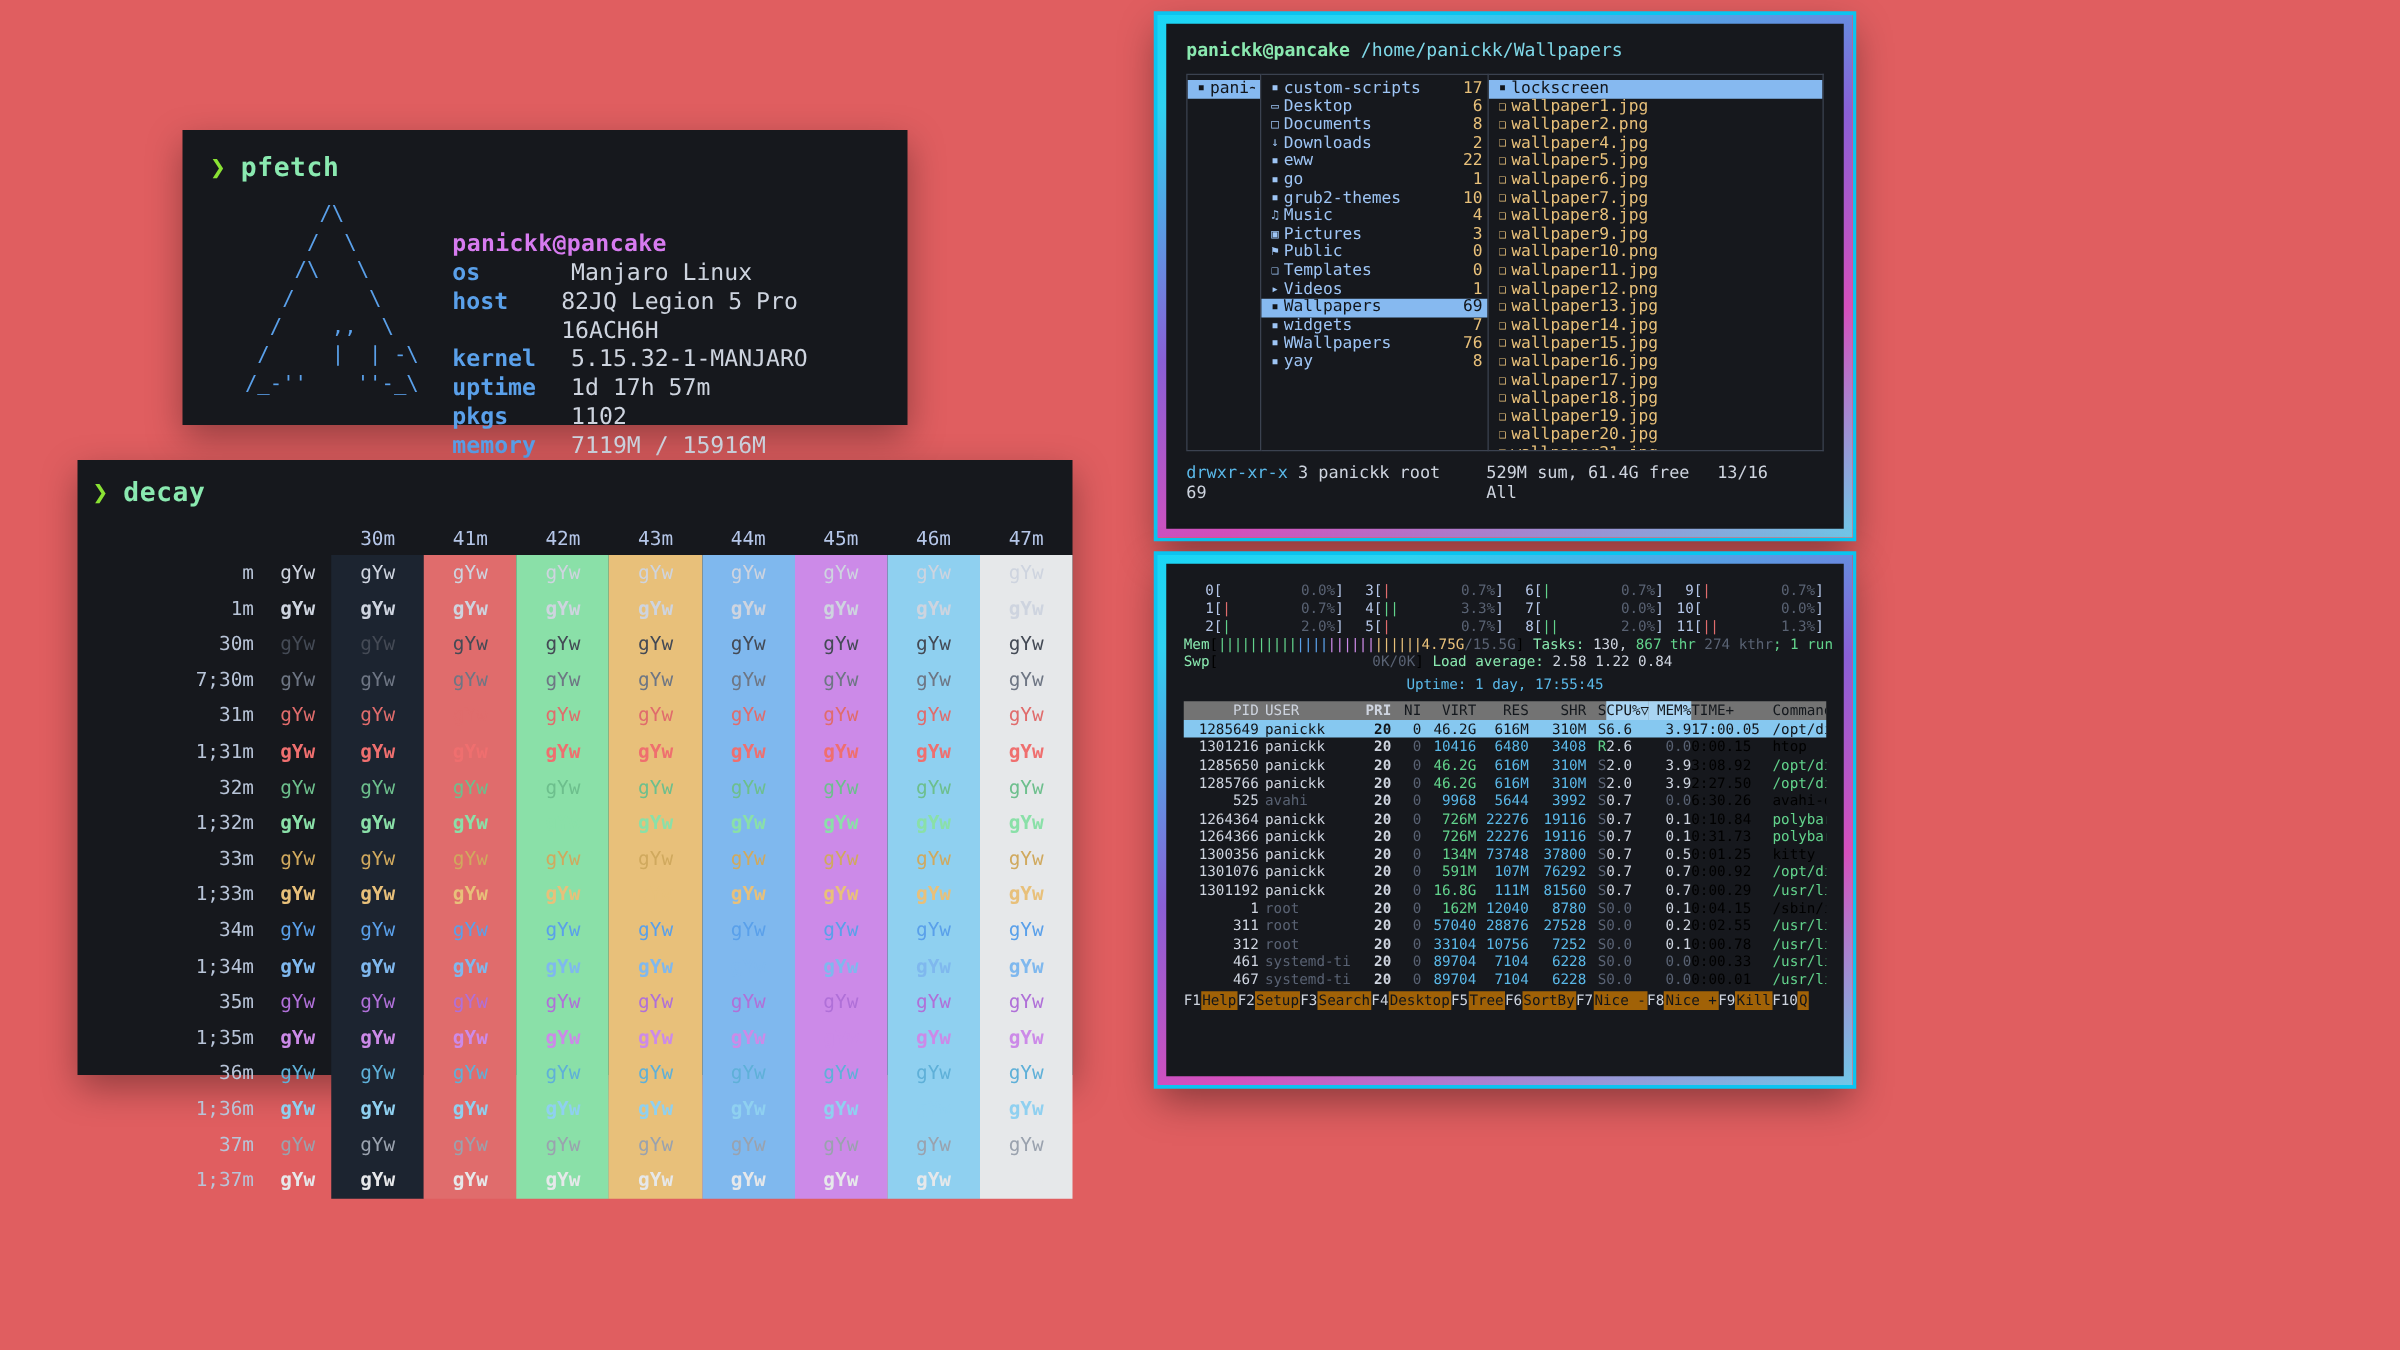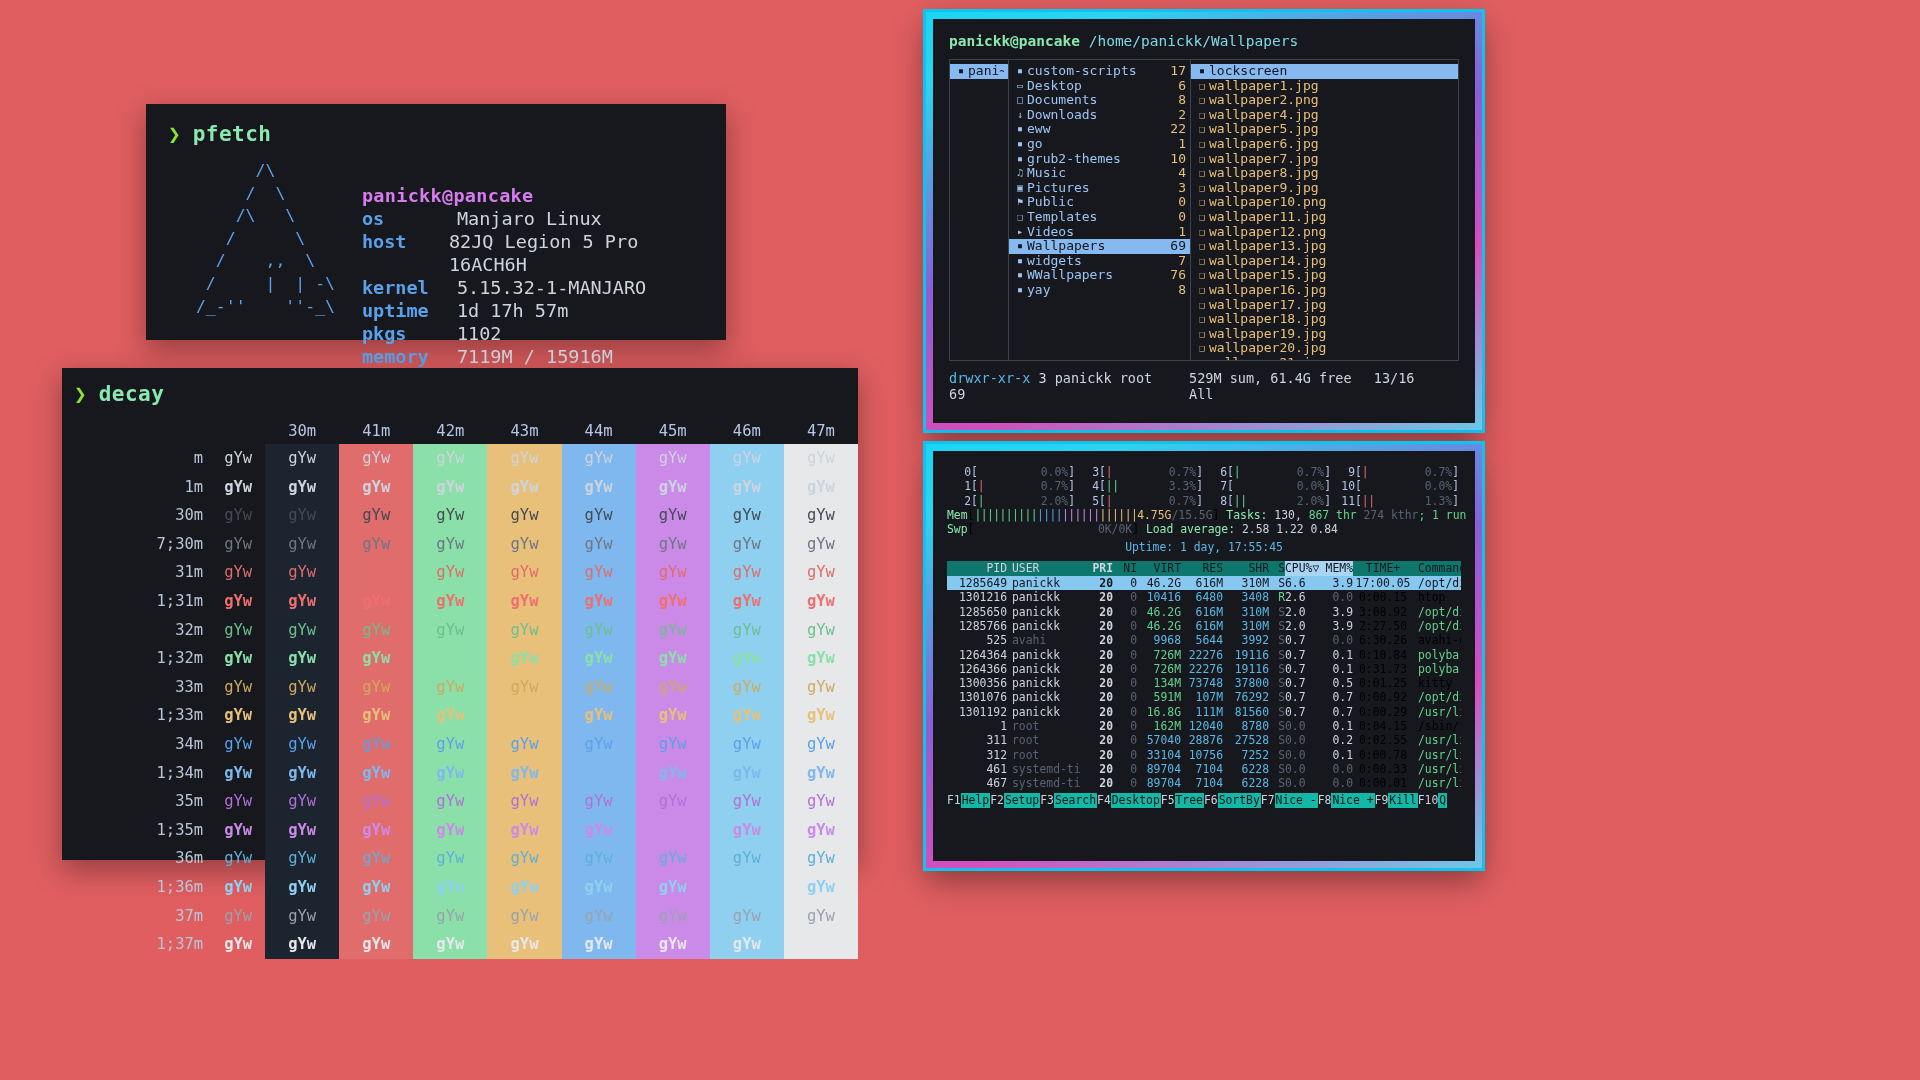--- a/index.html
+++ b/index.html
@@ -131,43 +131,43 @@
   .ht-membar { letter-spacing:-.6px; }
   .ht-info { color:#8ae9b0; }
   .ht-dim { color:#596273; }
   .ht-green { color:#62d38c; }
   .ht-yellow { color:#e8c07a; }
   .ht-white { color:#ced4df; }
   .ht-uptime { text-align:center; color:#5ab8e8; height:15px; line-height:15px; margin:4px 0 6px 0;}
 
   .ht-table { font-size:11.4px; }
   .ht-hdr {
-    background:#0f766e; color:#14181d;
+    background:#737373; color:#14181d;
     display:flex; height:14.6px; line-height:14.6px; white-space:pre;
   }
   .ht-hdr .cpucol { background:#a9d4f2; }
   .ht-r { display:flex; height:14.3px; line-height:14.3px; white-space:pre; }
   .ht-r.sel { background:#86c8f0; color:#12151a; }
   .ht-r.sel span { color:#12151a !important; }
   .c-pid { width:60px; text-align:right; color:#ced4df;}
   .c-user { width:78px; padding-left:5px; color:#ced4df;}
   .c-pri { width:28px; text-align:right; color:#ced4df;font-weight:bold;}
   .c-ni { width:24px; text-align:right; }
   .c-virt { width:44px; text-align:right; }
   .c-res { width:42px; text-align:right; }
   .c-shr { width:46px; text-align:right; }
   .c-s { width:16px; text-align:right; }
   .c-cpu { width:34px; text-align:left; }
   .c-mem { width:34px; text-align:right; }
-  .c-time { width:60px; text-align:center; }
+  .c-time { width:60px; text-align:left; }
   .c-cmd { padding-left:5px; flex:1; overflow:hidden; }
 
   .ht-fkeys { display:flex; height:15px; line-height:15px; font-size:11.4px; margin-top:2px;}
   .ht-fkeys .fk { color:#ced4df; }
-  .ht-fkeys .fl { background:#14b8a6; color:#12151a; padding:0 1px; }
+  .ht-fkeys .fl { background:#a16207; color:#12151a; padding:0 1px; }
 </style>
 </head>
 <body>
 
 <div class="term" id="pfetch-window">
   <div class="prompt-line">
     <span class="chevron">❯</span>
     <span class="cmd">pfetch</span>
   </div>
   <div class="pf-body">

